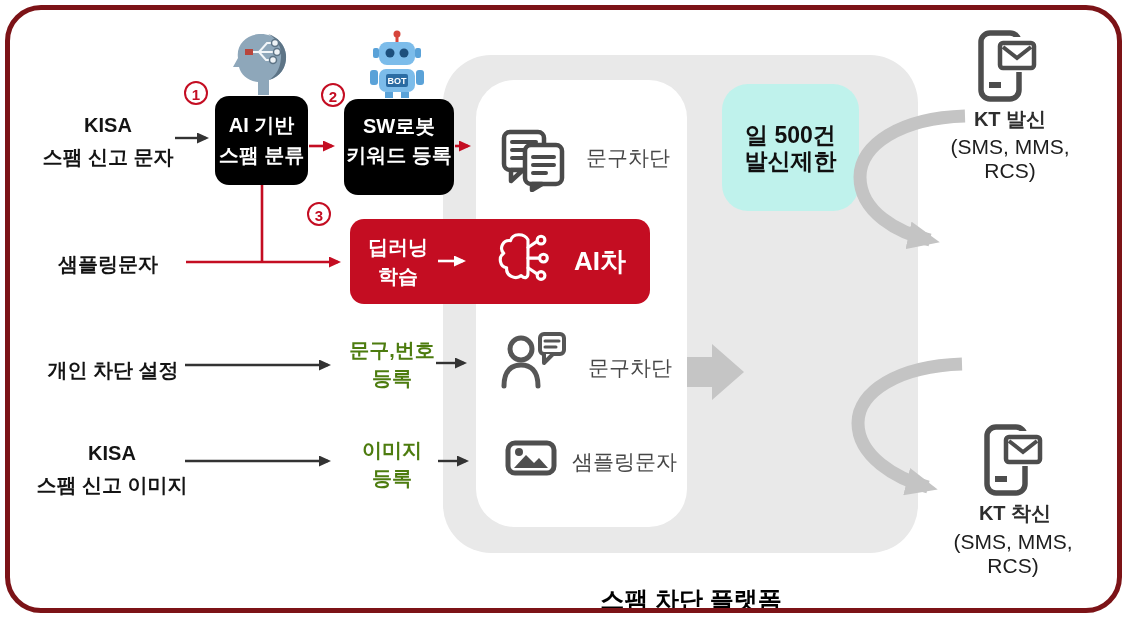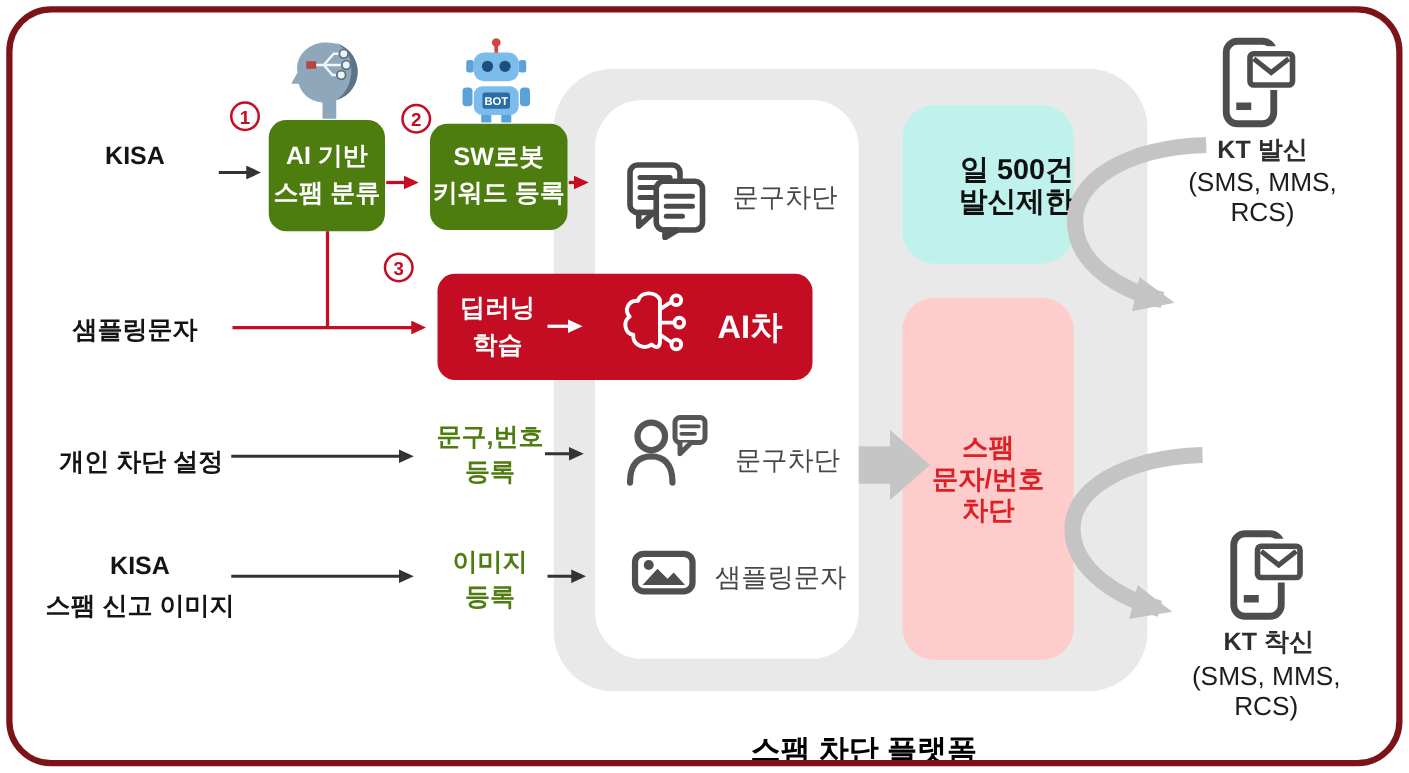--- a/index.html
+++ b/index.html
@@ -13,34 +13,34 @@
   }
   .abs{position:absolute;}
   .platform{
     left:443px;top:55px;width:475px;height:498px;border-radius:48px;background:#e9e9e9;
   }
   .panel{
     left:476px;top:80px;width:211px;height:447px;border-radius:38px;background:#ffffff;
   }
   .cyanbox{
     left:722px;top:84px;width:137px;height:127px;border-radius:26px;background:#bff2ec;
-    display:flex;flex-direction:column;justify-content:center;align-items:flex-end;
+    display:flex;flex-direction:column;justify-content:center;align-items:center;
     font-size:23px;font-weight:bold;color:#101010;line-height:26px;text-align:center;
   }
   .pinkbox{
     left:722px;top:238px;width:137px;height:290px;border-radius:26px;background:#ffcccc;
     display:flex;flex-direction:column;justify-content:center;align-items:center;
     font-size:21px;font-weight:bold;color:#dd2026;line-height:25px;text-align:center;
   }
   .redbox{
-    background:#4d7c0f;border-radius:14px;color:#fff;font-weight:bold;
+    background:#000000;border-radius:14px;color:#fff;font-weight:bold;
     text-align:center;
   }
   .box1{left:215px;top:96px;width:93px;height:89px;font-size:20px;line-height:30px;padding-top:14px;box-sizing:border-box;}
-  .box2{left:344px;top:99px;width:110px;height:85px;font-size:20px;line-height:29px;padding-top:13px;box-sizing:border-box;}
+  .box2{left:344px;top:99px;width:110px;height:96px;font-size:20px;line-height:29px;padding-top:13px;box-sizing:border-box;}
   .aibar{left:350px;top:219px;width:300px;height:85px;border-radius:14px;background:#c40d22;}
   .dl-text{position:absolute;left:2px;top:14px;width:92px;text-align:center;color:#fff;font-weight:bold;font-size:20px;line-height:29px;}
   .ai-label{position:absolute;left:224px;top:0;height:85px;line-height:85px;color:#fff;font-weight:bold;font-size:26px;}
   .numcircle{
     width:24px;height:24px;border:2px solid #c40d22;border-radius:50%;background:#fff;
     color:#c40d22;font-size:15px;font-weight:bold;text-align:center;line-height:24px;box-sizing:border-box;z-index:6;
   }
   .lbl{font-size:20px;font-weight:bold;color:#141414;text-align:center;line-height:32px;}
   .reg{font-size:20px;font-weight:bold;color:#4d7c0f;text-align:center;line-height:28px;}
   .rowlbl{font-size:21px;font-weight:500;color:#474747;}
@@ -57,25 +57,20 @@
 <div id="canvas">
 
   <div class="abs platform z1"></div>
   <div class="abs panel z2"></div>
 
   <div class="abs cyanbox z3">
     <span>일 500건</span>
     <span>발신제한</span>
   </div>
 
-  <div class="abs pinkbox z3">
-    <span>스팸</span>
-    <span>문자/번호</span>
-    <span>차단</span>
-  </div>
 
   <div class="abs aibar z3">
     <div class="dl-text">
       <div>딥러닝</div>
       <div>학습</div>
     </div>
     <span class="abs" style="left:146px;top:10px;">
       <svg width="62" height="64" viewBox="0 0 64 64">
         <g stroke="#fff" stroke-width="3.2" fill="none" stroke-linecap="round" stroke-linejoin="round">
           <path d="M33,10 C29,3 17,3 15,11 C7,10 3,19 8,24 C2,28 4,38 11,39 C10,47 20,52 26,47 C30,51 33,49 33,45 L33,10 Z"></path>
@@ -134,20 +129,21 @@
       <rect x="13" y="39" width="36" height="23" rx="7" fill="#7cbcea"></rect>
       <rect x="20" y="44" width="22" height="13" rx="2" fill="#2b6ca3"></rect>
       <text x="31" y="54" font-size="9" font-weight="bold" fill="#ffffff" text-anchor="middle">BOT</text>
       <rect x="19" y="62" width="8" height="6" fill="#5aa2d8"></rect>
       <rect x="35" y="62" width="8" height="6" fill="#5aa2d8"></rect>
     </svg>
   </span>
 
   <div class="abs lbl" style="left:28px;top:109px;width:160px;">
     <div>KISA</div>
+    <div>스팸 신고 문자</div>
   </div>
   <div class="abs lbl" style="left:28px;top:248px;width:160px;">샘플링문자</div>
   <div class="abs lbl" style="left:30px;top:354px;width:166px;">개인 차단 설정</div>
   <div class="abs lbl" style="left:22px;top:437px;width:180px;">
     <div>KISA</div>
     <div>스팸 신고 이미지</div>
   </div>
 
   <div class="abs reg" style="left:342px;top:336px;width:100px;">
     <div>문구,번호</div>

